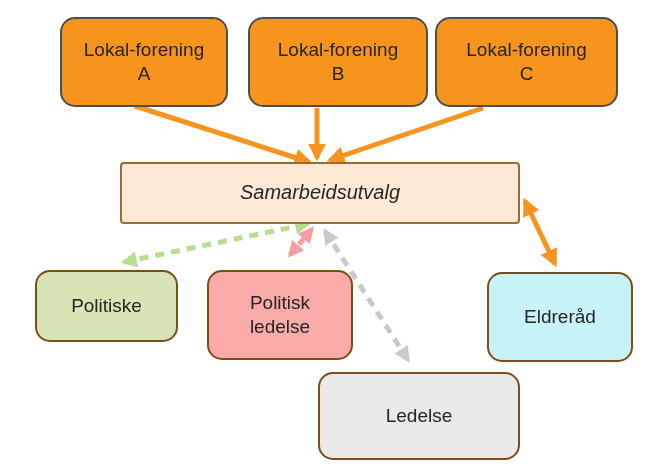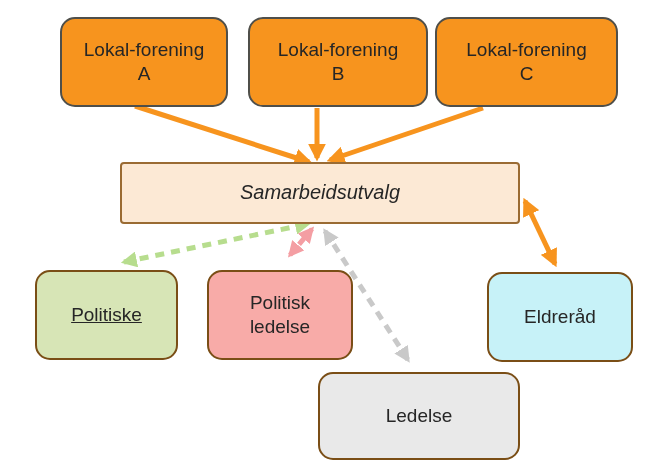--- a/index.html
+++ b/index.html
@@ -39,21 +39,21 @@
   }
   .fill-green{background:#D7E5B6;}
   .fill-pink{background:#F8ABA8;}
   .fill-cyan{background:#C7F2F8;}
   .fill-gray{background:#E9E9E9;}
 
   .pos-a{left:40px;top:17px;width:168px;height:90px;}
   .pos-b{left:228px;top:17px;width:180px;height:90px;}
   .pos-c{left:415px;top:17px;width:183px;height:90px;}
   .pos-s{left:120px;top:162px;width:400px;height:62px;}
-  .pos-pp{left:35px;top:270px;width:143px;height:90px;text-decoration:underline;}
+  .pos-pp{left:35px;top:270px;width:143px;height:72px;}
   .pos-pl{left:207px;top:270px;width:146px;height:90px;}
   .pos-el{left:487px;top:272px;width:146px;height:90px;}
   .pos-la{left:318px;top:372px;width:202px;height:88px;}
 </style>
 </head>
 <body>
 
 <div class="canvas">
 
   <svg class="arrows" width="650" height="465" viewBox="0 0 650 465" xmlns="http://www.w3.org/2000/svg">

